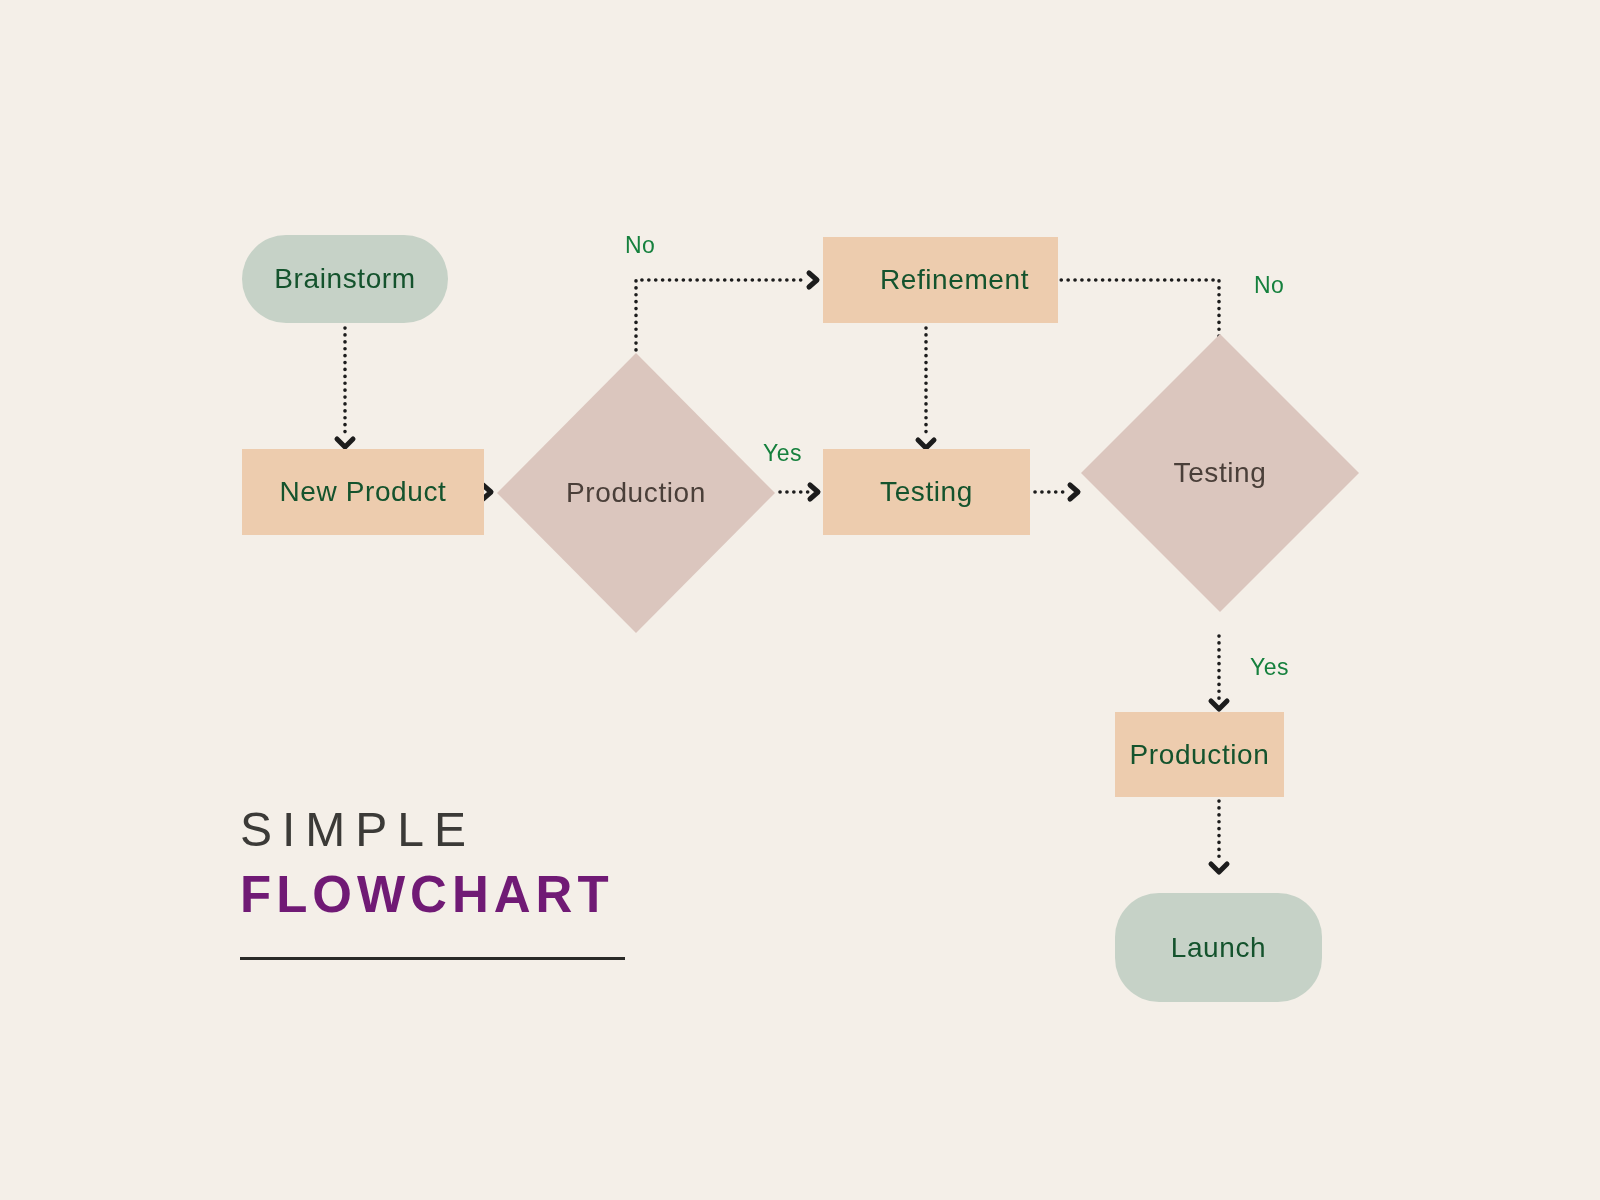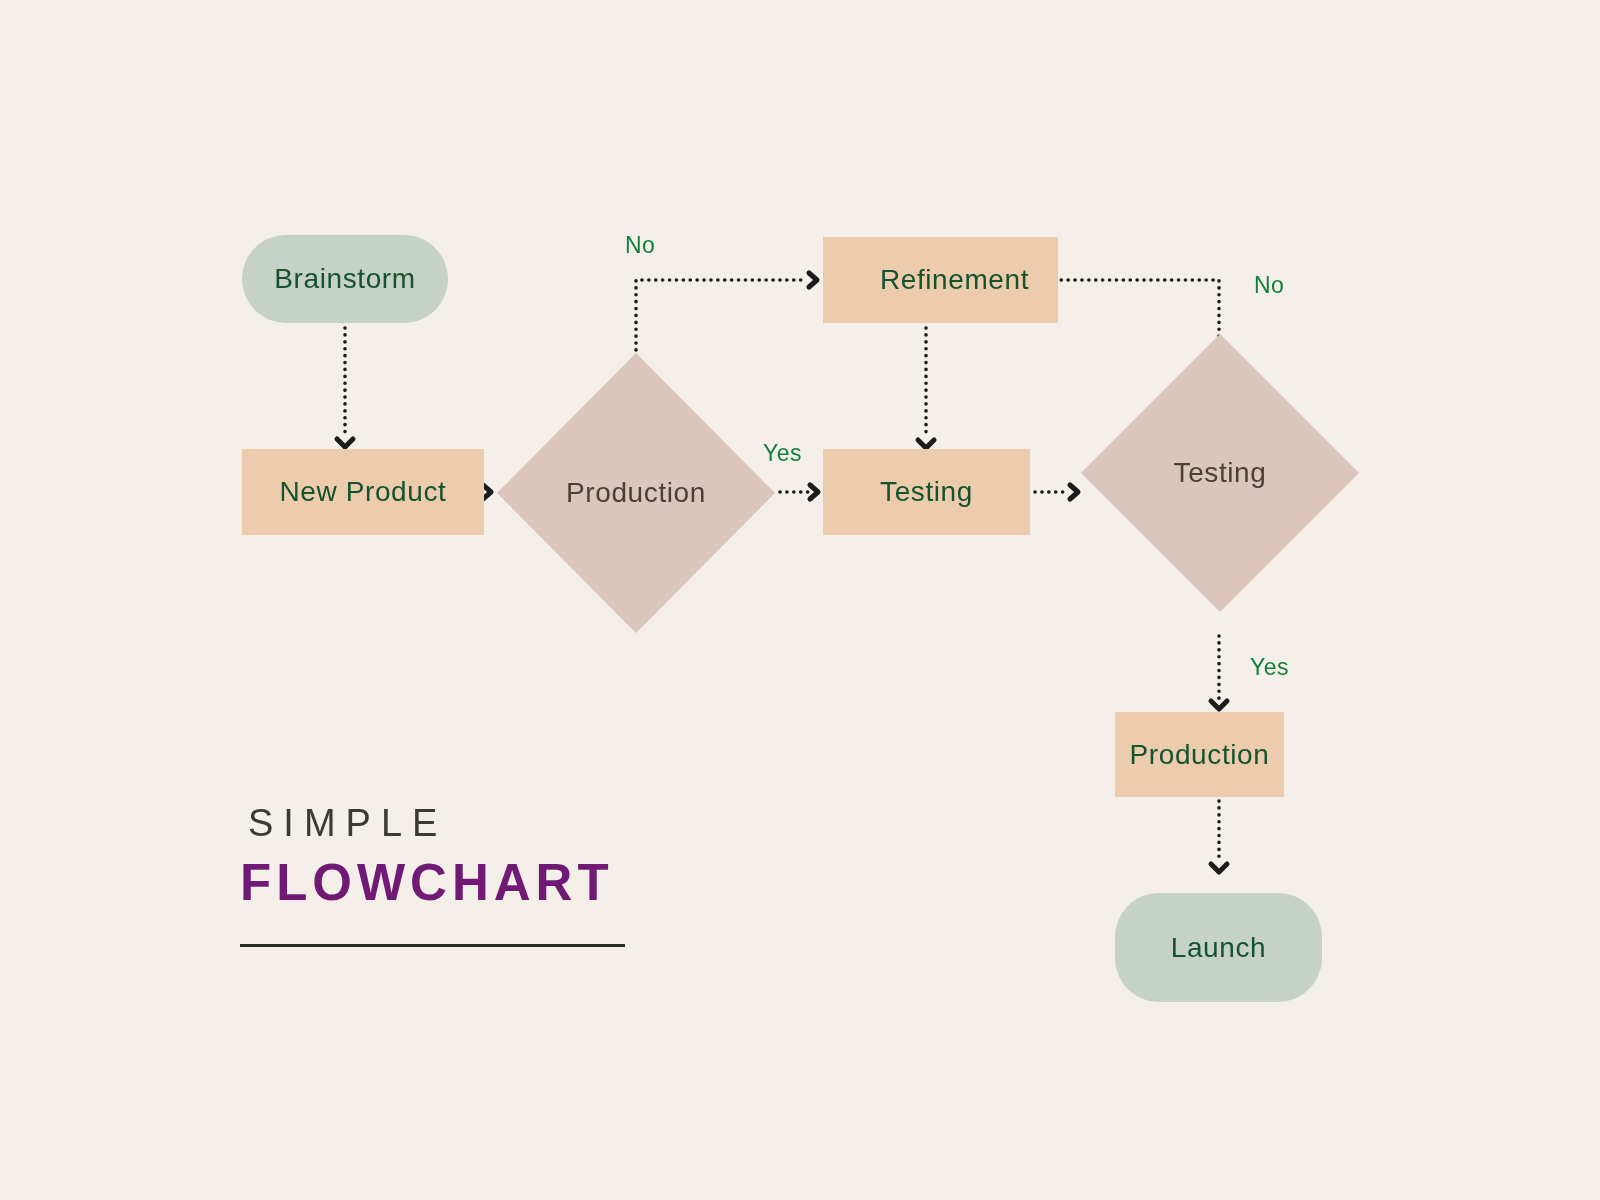--- a/index.html
+++ b/index.html
@@ -59,26 +59,25 @@
     font-size: 23px;
     color: #15803d;
     letter-spacing: 0.5px;
   }
   .title-block {
     position: absolute;
     left: 240px;
     top: 800px;
   }
   .title-light {
-    font-size: 38px;
+    font-size: 48px;
     font-weight: 300;
     letter-spacing: 10px;
     color: #3b3a37;
     line-height: 1.25;
-    margin-left: 8px;
   }
   .title-bold {
     font-size: 51px;
     font-weight: 700;
     letter-spacing: 5px;
     color: #701a75;
     line-height: 1.15;
     margin-top: 6px;
   }
   .title-underline {

